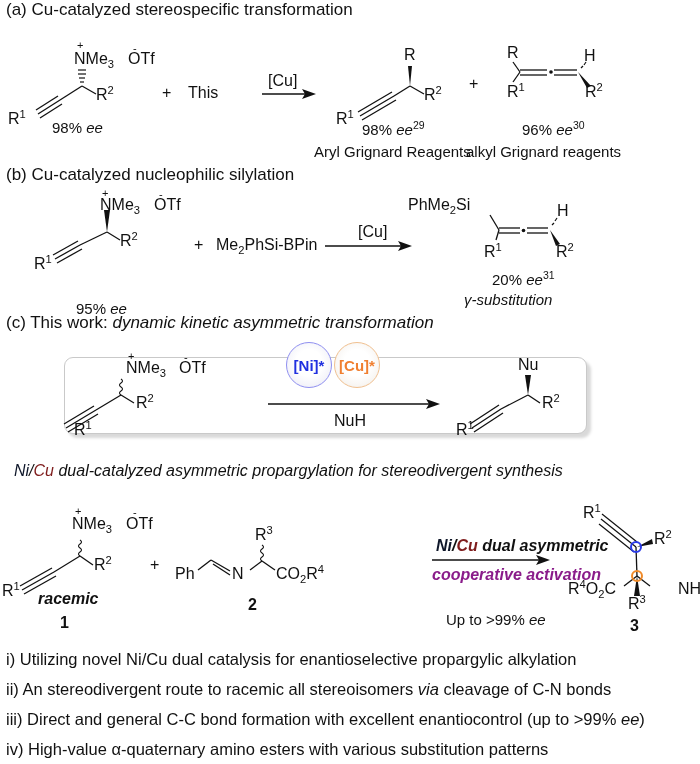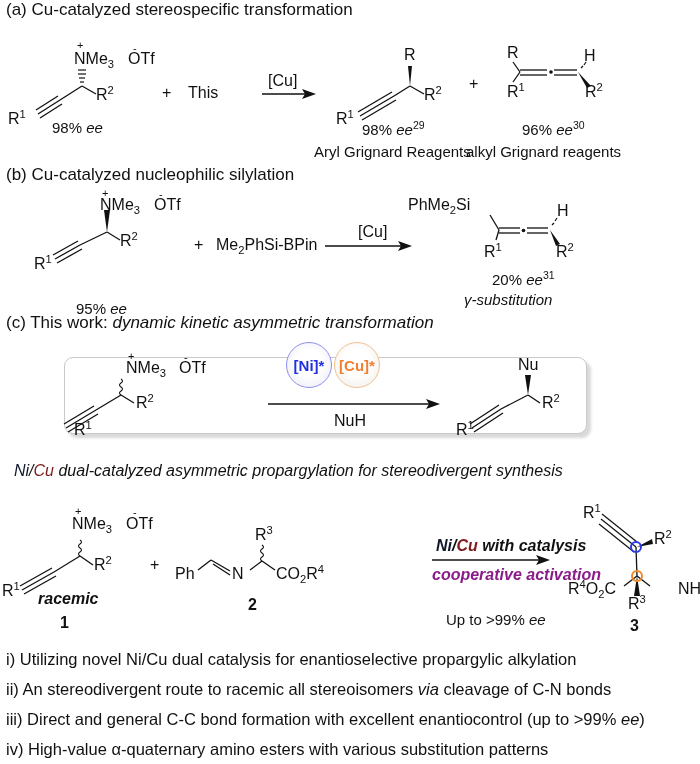--- a/index.html
+++ b/index.html
@@ -248,21 +248,21 @@
 <div class="abs t b" style="left:60px;top:614px;">1</div>
 
 <div class="abs t" style="left:150px;top:556px;">+</div>
 
 <div class="abs t" style="left:175px;top:565px;">Ph</div>
 <div class="abs t" style="left:232px;top:565px;">N</div>
 <div class="abs t" style="left:255px;top:526px;"><span>R</span><sup>3</sup></div>
 <div class="abs t" style="left:276px;top:565px;"><span>CO</span><sub>2</sub><span>R</span><sup>4</sup></div>
 <div class="abs t b" style="left:248px;top:596px;">2</div>
 
-<div class="abs t b it" style="left:436px;top:537px;"><span class="blue">Ni</span><span>/</span><span class="orange">Cu</span><span> with catalysis</span></div>
+<div class="abs t b it" style="left:436px;top:537px;"><span class="blue">Ni</span><span>/</span><span class="orange">Cu</span><span> dual asymmetric</span></div>
 <div class="abs t b it purple" style="left:432px;top:566px;">cooperative activation</div>
 <div class="abs t15" style="left:446px;top:595px;margin-top:16px;"><span>Up to &gt;99% </span><span class="it">ee</span></div>
 
 <div class="abs t" style="left:583px;top:504px;"><span>R</span><sup>1</sup></div>
 <div class="abs t" style="left:654px;top:530px;"><span>R</span><sup>2</sup></div>
 <div class="abs t" style="left:568px;top:580px;"><span>R</span><sup>4</sup><span>O</span><sub>2</sub><span>C</span></div>
 <div class="abs t" style="left:628px;top:595px;"><span>R</span><sup>3</sup></div>
 <div class="abs t" style="left:654px;top:580px;margin-left:24px;"><span>NH</span><sub>2</sub></div>
 <div class="abs t b" style="left:630px;top:617px;">3</div>
 

